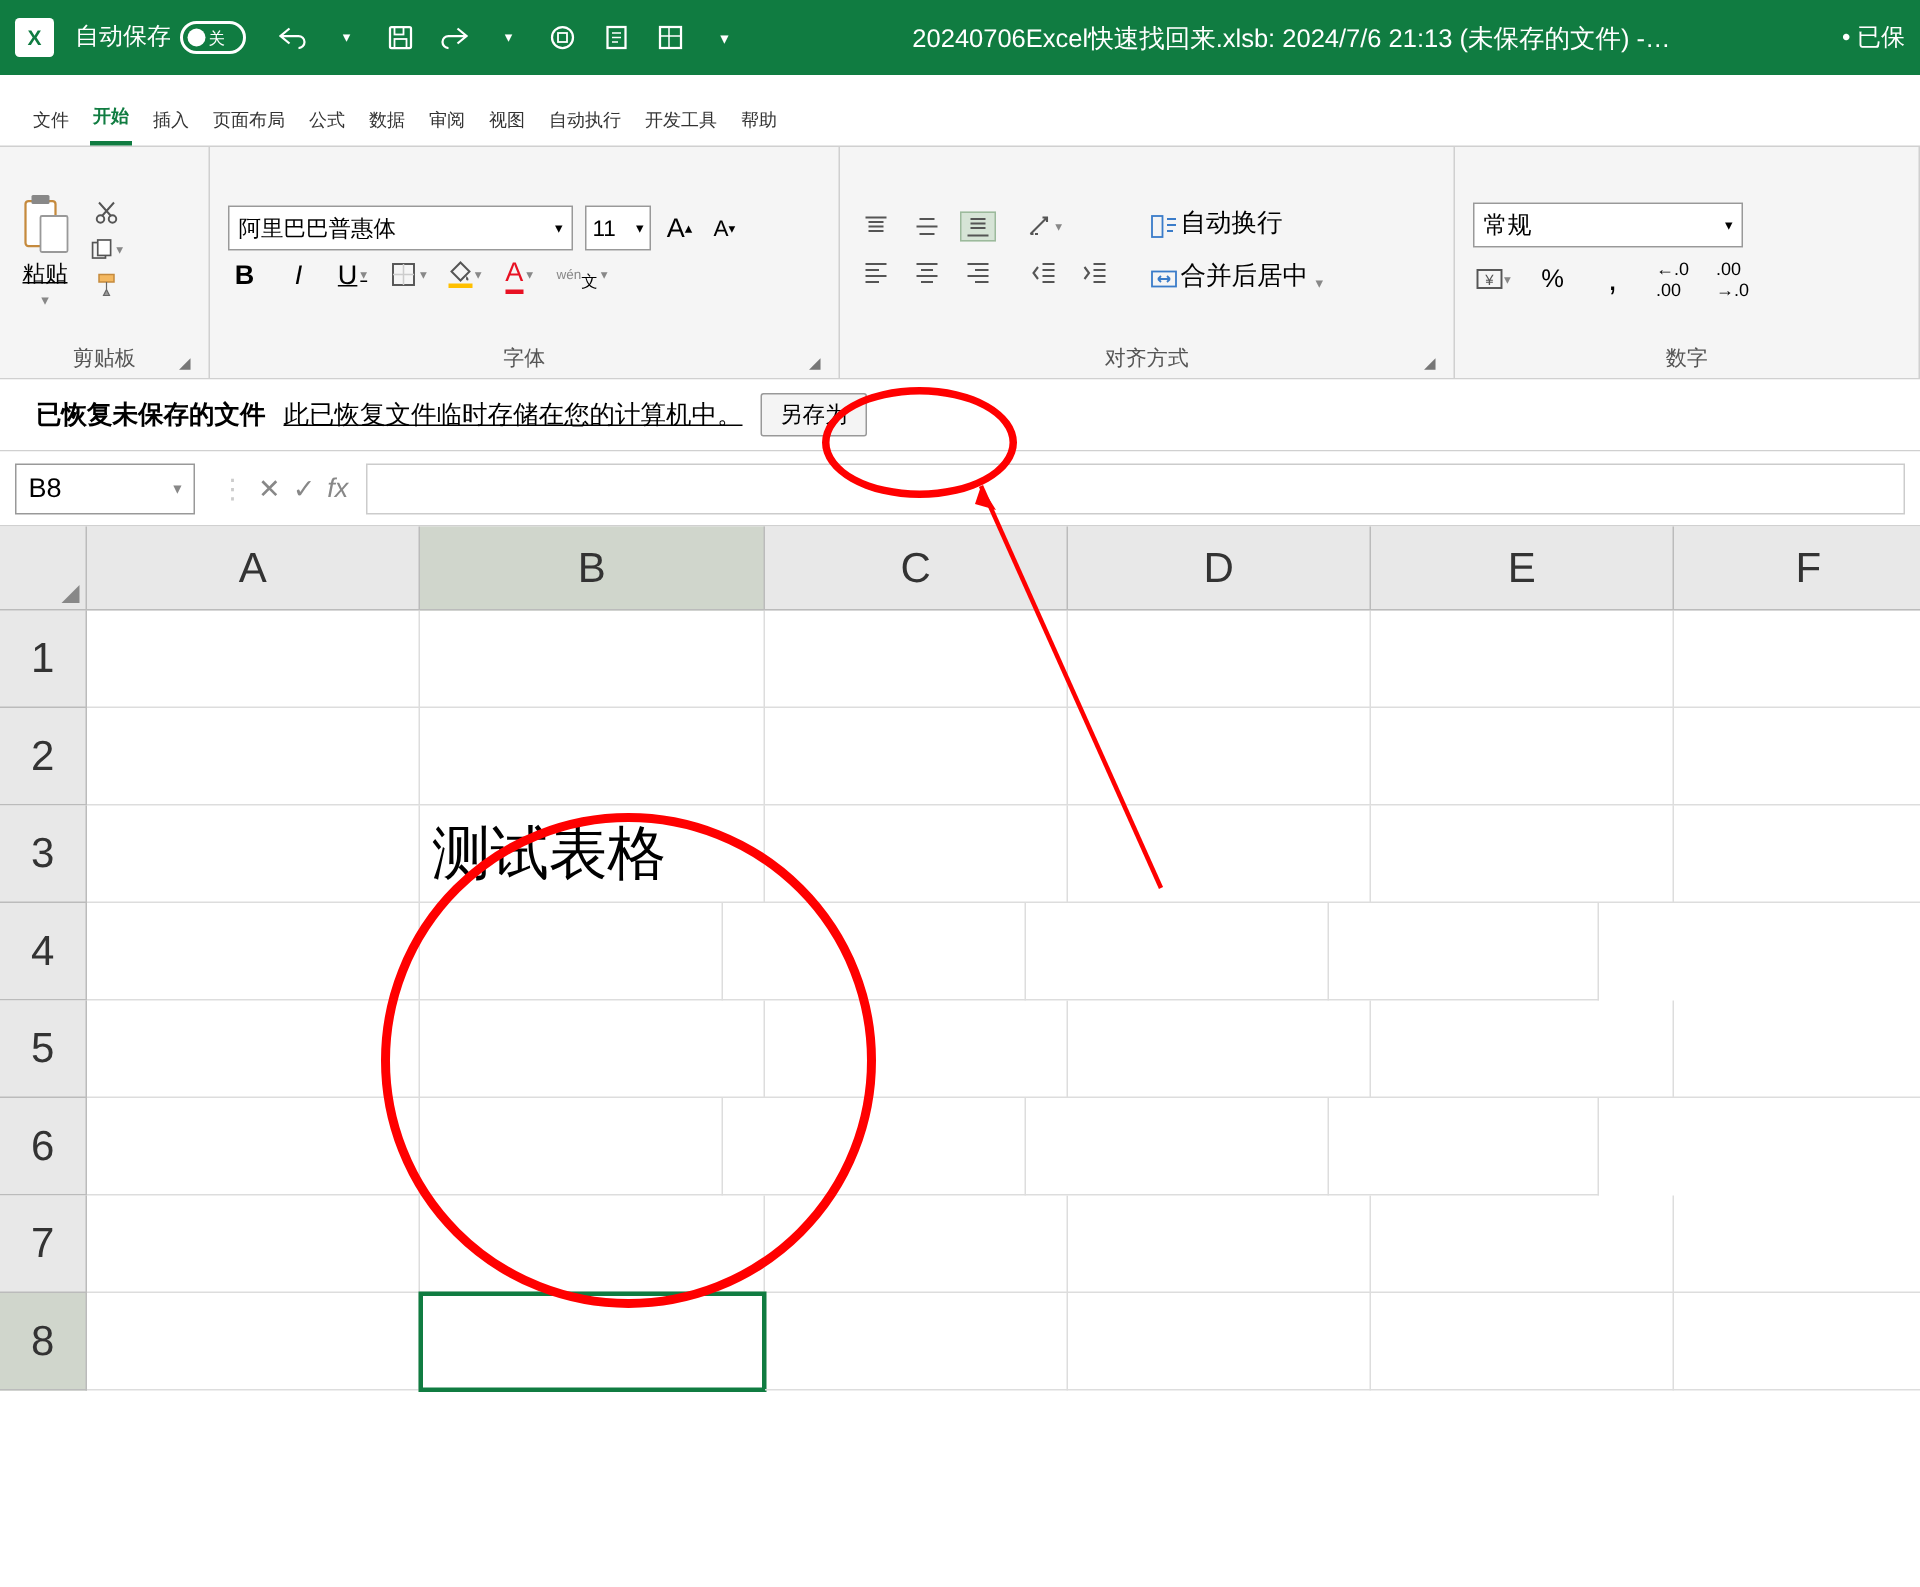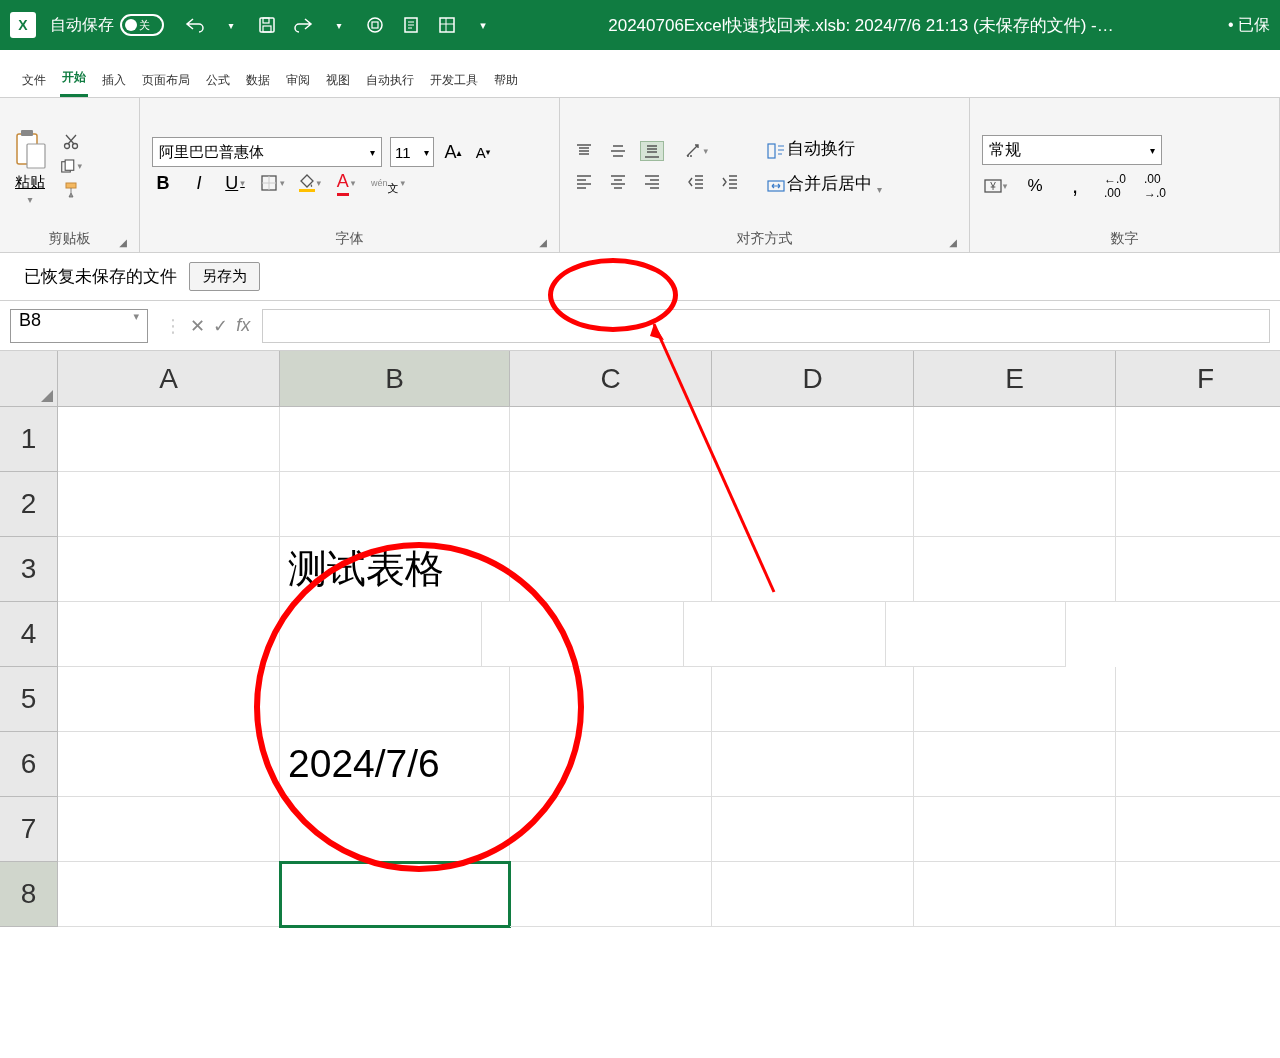--- a/index.html
+++ b/index.html
@@ -1,21 +1,21 @@
 <!DOCTYPE html>
 <html><head>
 <meta charset="utf-8">
 <style>
 * { box-sizing: border-box; margin: 0; padding: 0; font-family: "Microsoft YaHei", sans-serif; }
 body { width: 1280px; height: 1058px; background: #fff; overflow: hidden; position: relative; }
 
 
 .titlebar { background: #107c41; height: 50px; display: flex; align-items: center; color: #fff; padding: 0 10px; gap: 14px; overflow: hidden; }
 .excel-logo { width: 26px; height: 26px; background: #fff; color: #107c41; display: flex; align-items: center; justify-content: center; font-weight: bold; border-radius: 3px; font-size: 14px; }
-.autosave-wrap { display: flex; align-items: center; gap: 6px; font-size: 16px; }
+.autosave-wrap { display: flex; gap: 6px; font-size: 16px; }
 .toggle { width: 44px; height: 22px; border: 2px solid #fff; border-radius: 11px; position: relative; display: inline-flex; align-items: center; }
 .toggle-knob { width: 12px; height: 12px; background: #fff; border-radius: 50%; margin-left: 3px; }
 .toggle-text { font-size: 11px; margin-left: 2px; }
 .qat { display: flex; align-items: center; gap: 14px; margin-left: 6px; }
 .qat-btn { width: 22px; height: 22px; display: flex; align-items: center; justify-content: center; }
 .title-text { flex: 1; text-align: center; font-size: 17px; white-space: nowrap; overflow: hidden; }
 .saved-ind { font-size: 16px; white-space: nowrap; }
 
 
 .tabs { height: 48px; display: flex; align-items: flex-end; padding: 0 20px; gap: 12px; border-bottom: 1px solid #d0d0d0; font-size: 12px; background: #fff; }
@@ -63,21 +63,21 @@
 .num-row2 { display: flex; gap: 14px; align-items: center; }
 .nbtn { width: 26px; height: 22px; display: flex; align-items: center; justify-content: center; font-size: 17px; }
 
 
 .infobar { height: 48px; display: flex; align-items: center; padding: 0 24px; gap: 12px; border-bottom: 1px solid #d0d0d0; font-size: 17px; background: #fff; }
 .infobar .link { text-decoration: underline; }
 .saveas-btn { border: 1px solid #999; padding: 4px 12px; background: #f4f4f4; font-size: 15px; border-radius: 2px; }
 
 
 .namebox-row { height: 50px; display: flex; align-items: center; border-bottom: 1px solid #d0d0d0; background: #fff; }
-.namebox { width: 138px; height: 34px; margin-left: 10px; border: 1px solid #999; display: flex; align-items: flex-start; justify-content: space-between; padding: 0 8px; font-size: 18px; }
+.namebox { width: 120px; height: 34px; margin-left: 10px; border: 1px solid #999; display: flex; align-items: center; justify-content: space-between; padding: 0 8px; font-size: 18px; }
 .fx-controls { display: flex; align-items: center; gap: 8px; margin-left: 16px; color: #888; font-size: 18px; }
 .fx-bar { flex: 1; height: 34px; margin-left: 12px; margin-right: 10px; border: 1px solid #ccc; background: #fff; }
 
 
 .grid { display: flex; }
 .colheads { display: flex; }
 .corner { width: 58px; height: 56px; background: #e8e8e8; border-right: 1px solid #bbb; border-bottom: 1px solid #bbb; position: relative; }
 .corner::after { content: ""; position: absolute; right: 4px; bottom: 4px; width: 0; height: 0; border-left: 12px solid transparent; border-bottom: 12px solid #888; }
 .colhead { height: 56px; background: #e8e8e8; border-right: 1px solid #bbb; border-bottom: 1px solid #bbb; display: flex; align-items: center; justify-content: center; font-size: 28px; color: #333; }
 .colhead.active { background: #d0d6cc; }
@@ -358,21 +358,22 @@
           <div class="nbtn" style="font-size:12px;">←.0<br>.00</div>
           <div class="nbtn" style="font-size:12px;">.00<br>→.0</div>
         </div>
       </div>
     </div>
     <div class="group-label"><span>数字</span></div>
   </div>
 </div>
 
 <div class="infobar">
-  <span style="font-weight:400;">已恢复未保存的文件</span>
+  <span style="font-weight:700;">已恢复未保存的文件</span>
+  <span class="link">此已恢复文件临时存储在您的计算机中。</span>
   <button class="saveas-btn">另存为</button>
 </div>
 
 <div class="namebox-row">
   <div class="namebox">
       <span>B8</span>
       <span style="font-size:11px;color:#888;">▾</span>
     </div>
   <div class="fx-controls">
     <span style="color:#ccc;">⋮</span>
@@ -439,21 +440,20 @@
       <div class="cellrow">
           <div class="cell colA rh"></div>
           <div class="cell colB rh"></div>
           <div class="cell colC rh"></div>
           <div class="cell colD rh"></div>
           <div class="cell colE rh"></div>
           <div class="cell colF rh"></div>
         </div>
       <div class="cellrow">
           <div class="cell colA rh"></div>
-          <div class="cell colB rh">2024/7/6</div>
           <div class="cell colC rh"></div>
           <div class="cell colD rh"></div>
           <div class="cell colE rh"></div>
           <div class="cell colF rh"></div>
         </div>
       <div class="cellrow">
           <div class="cell colA rh"></div>
           <div class="cell colB rh"></div>
           <div class="cell colC rh"></div>
           <div class="cell colD rh"></div>

